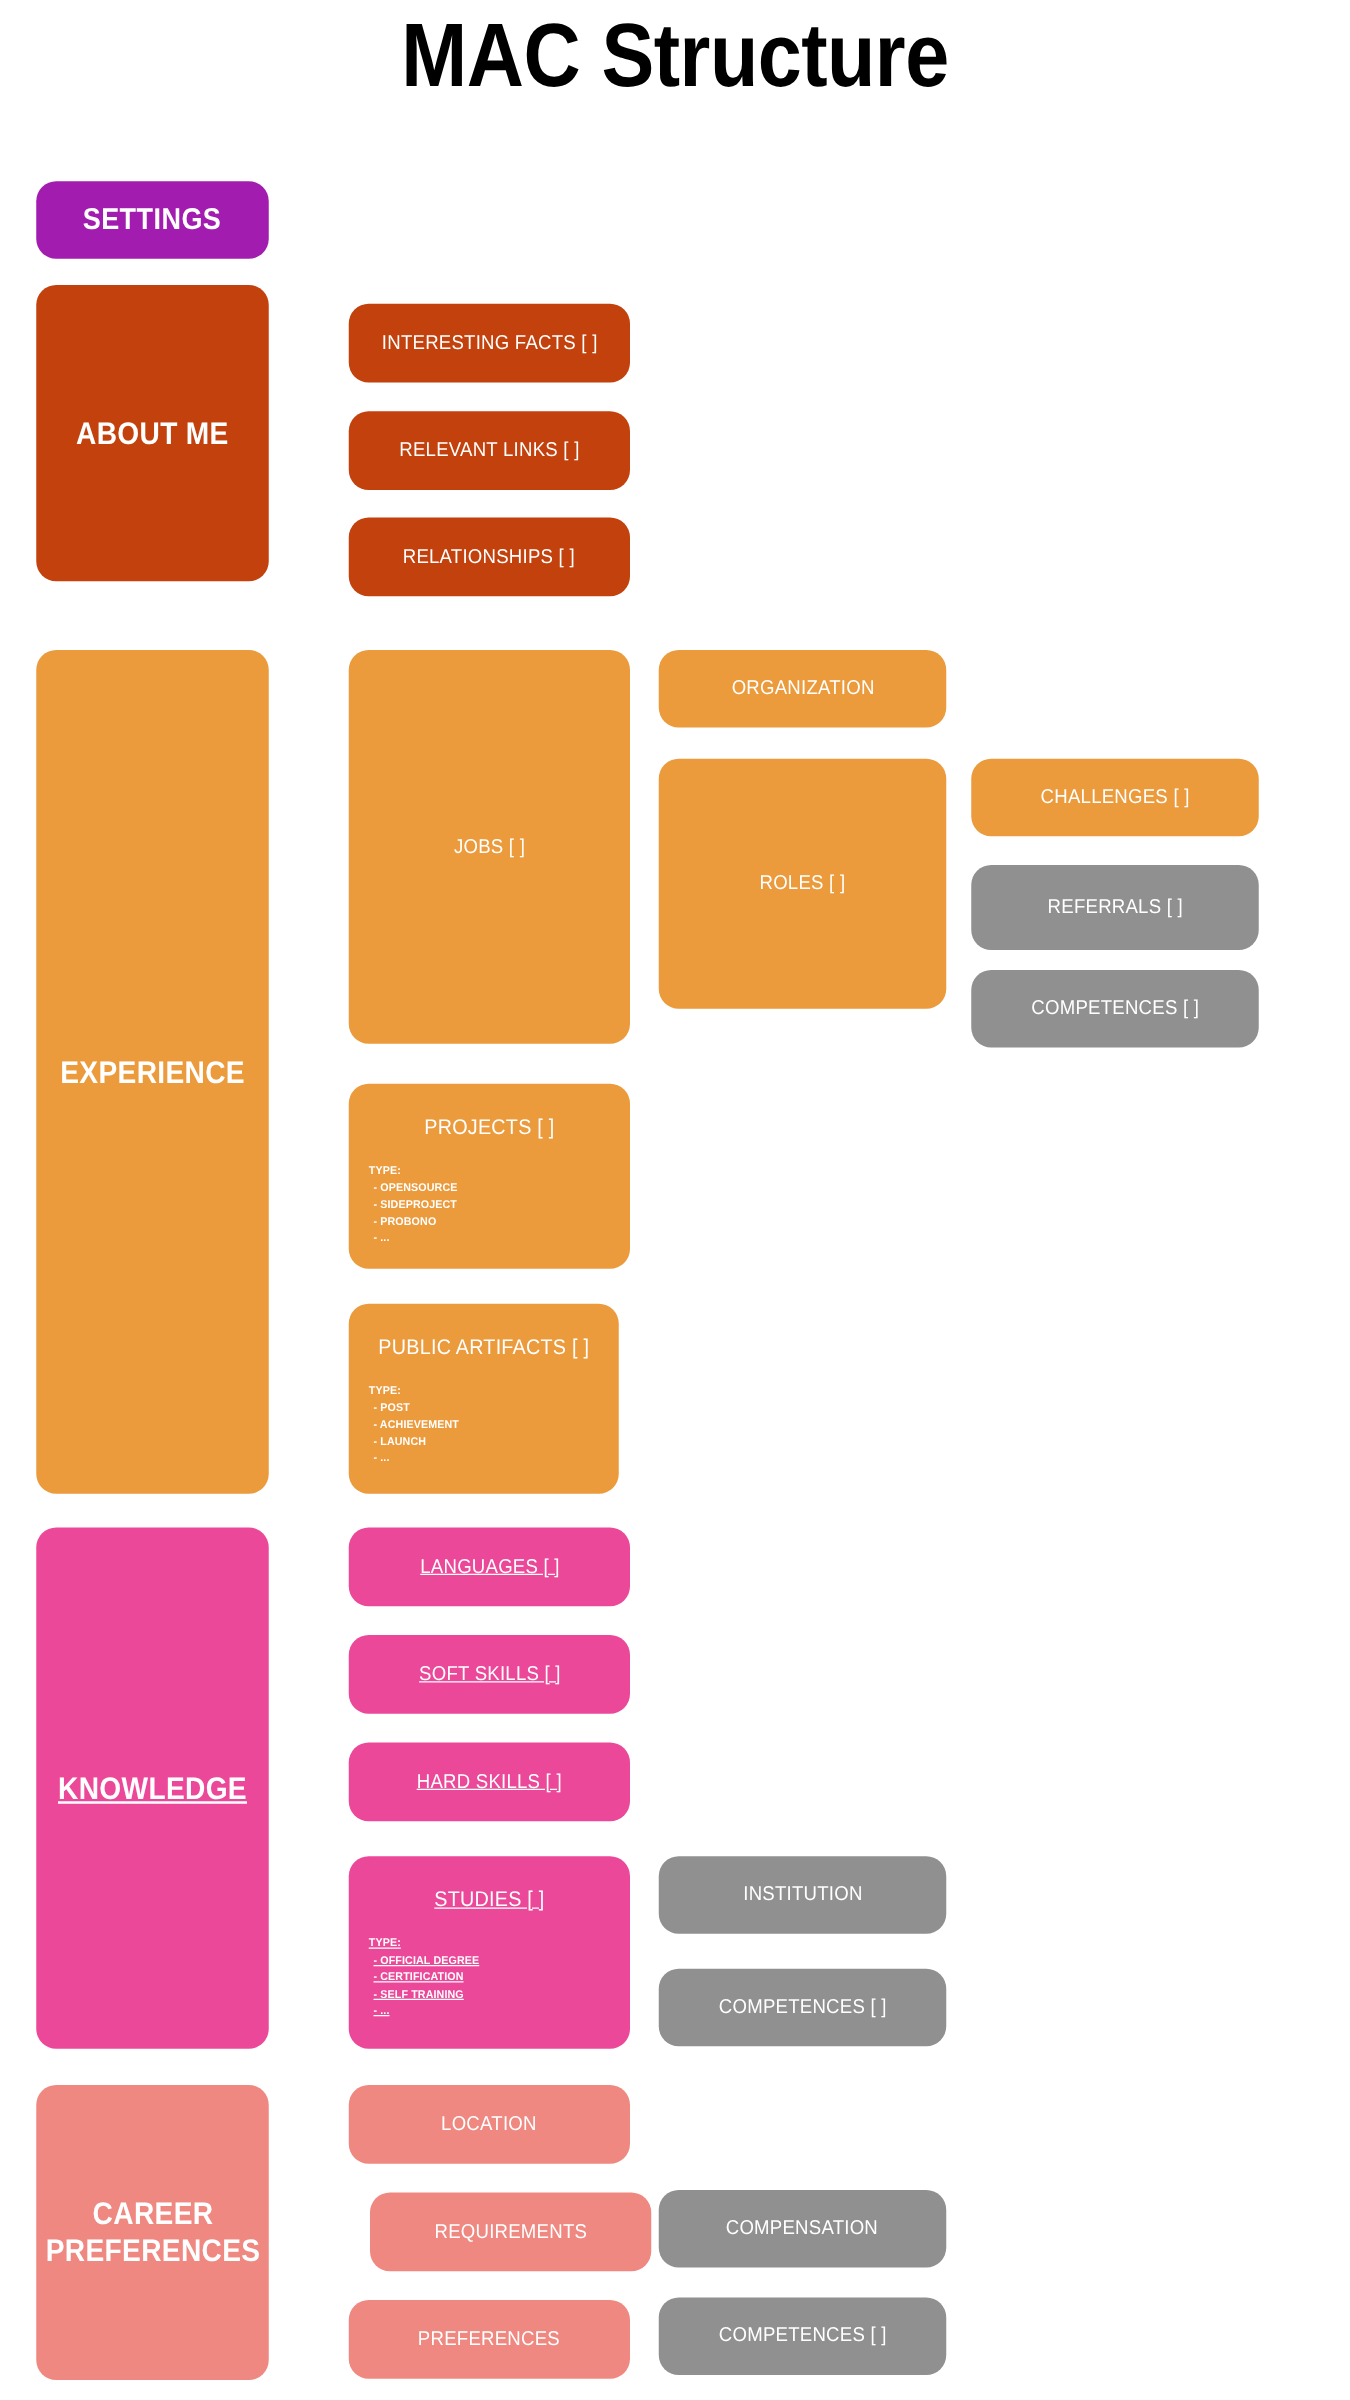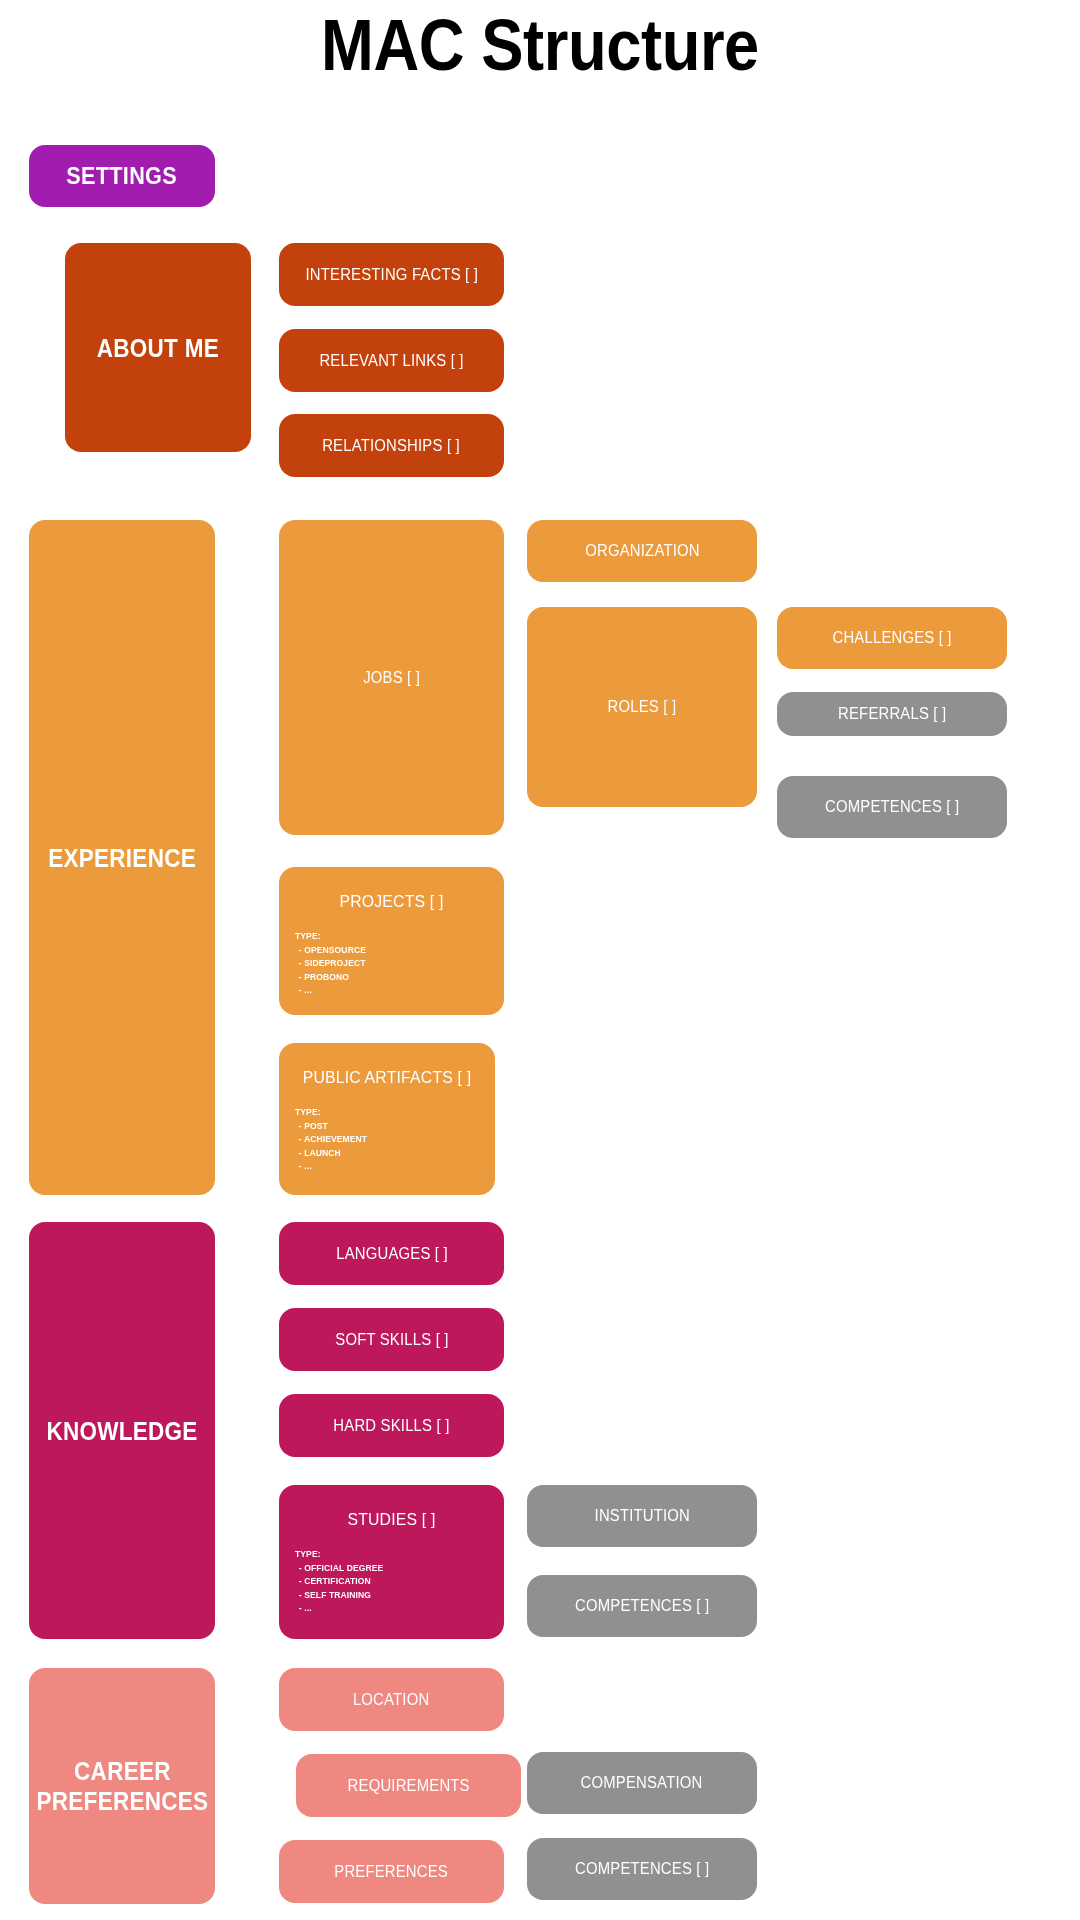--- a/index.html
+++ b/index.html
@@ -104,36 +104,36 @@
     transform: scaleX(0.95);
     transform-origin: left top;
   }
   .detail .detail-head { display: block; }
   .detail .detail-item { display: block; padding-left: 4px; }
 
   
   .c-purple { background: #a21caf; }
   .c-blue   { background: #c2410c; }
   .c-orange { background: #eb9a3c; }
-  .c-green  { background: #be185d; }
+  .c-green  { background: #ec4899; text-decoration: underline; }
   .c-salmon { background: #ef8880; }
   .c-gray   { background: #909090; }
 </style>
 </head>
 <body>
 
 <div id="canvas">
 
   <div class="page-title">MAC Structure</div>
 
   <div class="node pill c-purple" style="left:29px; top:145px; width:186px; height:62px;">
     <span class="node-label">SETTINGS</span>
   </div>
 
-  <div class="node spine c-blue" style="left:29px; top:243px; width:186px; height:209px;margin-left:36px;">
+  <div class="node spine c-blue" style="left:29px; top:228px; width:186px; height:237px;">
     <span class="node-label">ABOUT ME</span>
   </div>
 
   <div class="node c-blue" style="left:279px; top:243px; width:225px; height:63px;">
     <span class="node-label">INTERESTING FACTS [ ]</span>
   </div>
   <div class="node c-blue" style="left:279px; top:329px; width:225px; height:63px;">
     <span class="node-label">RELEVANT LINKS [ ]</span>
   </div>
   <div class="node c-blue" style="left:279px; top:414px; width:225px; height:63px;">
@@ -152,21 +152,21 @@
     <span class="node-label">ORGANIZATION</span>
   </div>
 
   <div class="node c-orange" style="left:527px; top:607px; width:230px; height:200px;">
     <span class="node-label">ROLES [ ]</span>
   </div>
 
   <div class="node c-orange" style="left:777px; top:607px; width:230px; height:62px;">
     <span class="node-label">CHALLENGES [ ]</span>
   </div>
-  <div class="node c-gray" style="left:777px; top:692px; width:230px; height:44px;">
+  <div class="node c-gray" style="left:777px; top:692px; width:230px; height:68px;">
     <span class="node-label">REFERRALS [ ]</span>
   </div>
   <div class="node c-gray" style="left:777px; top:776px; width:230px; height:62px;">
     <span class="node-label">COMPETENCES [ ]</span>
   </div>
 
   <div class="node has-detail c-orange" style="left:279px; top:867px; width:225px; height:148px;">
     <span class="node-label">PROJECTS [ ]</span>
     <span class="detail">
       <span class="detail-head">TYPE:</span>

